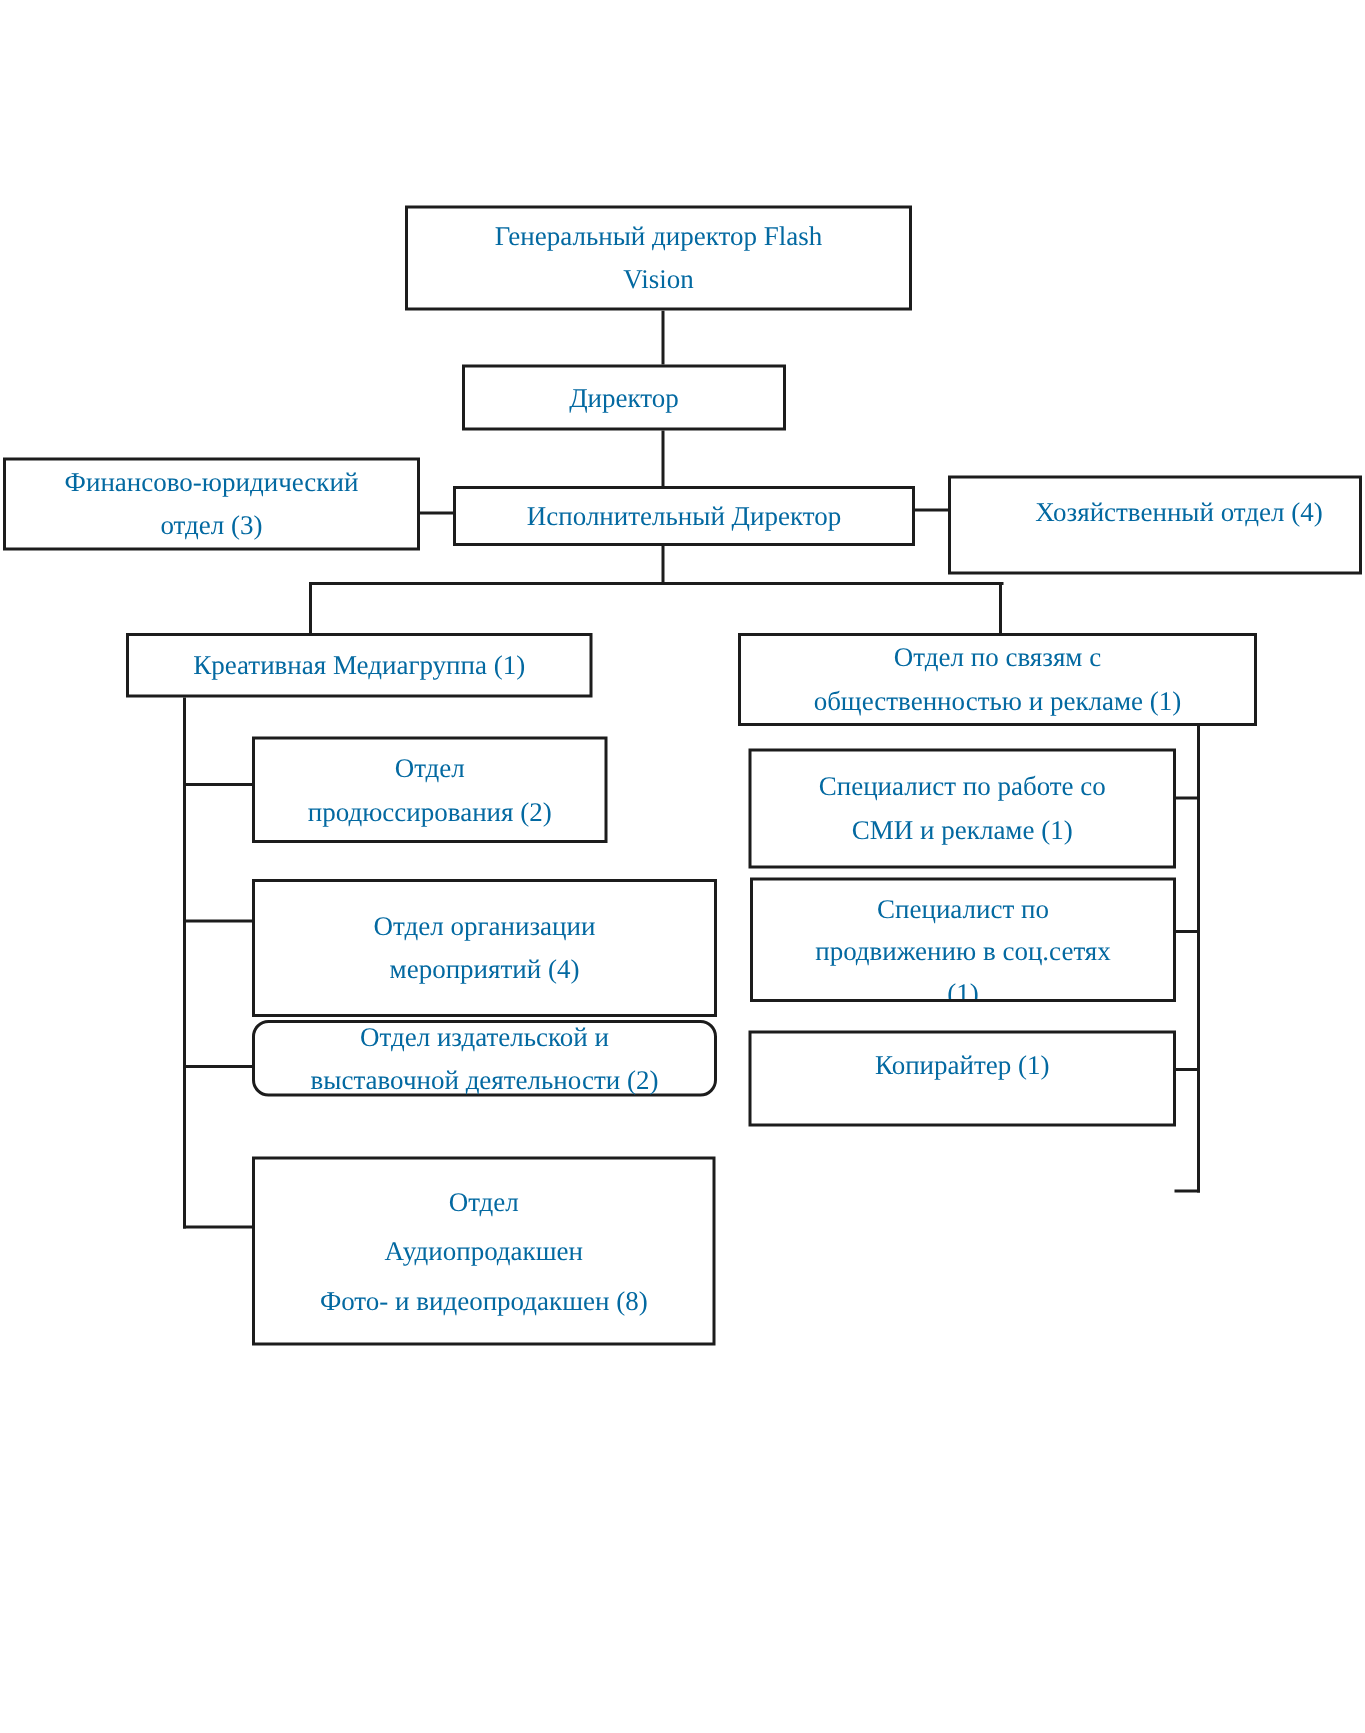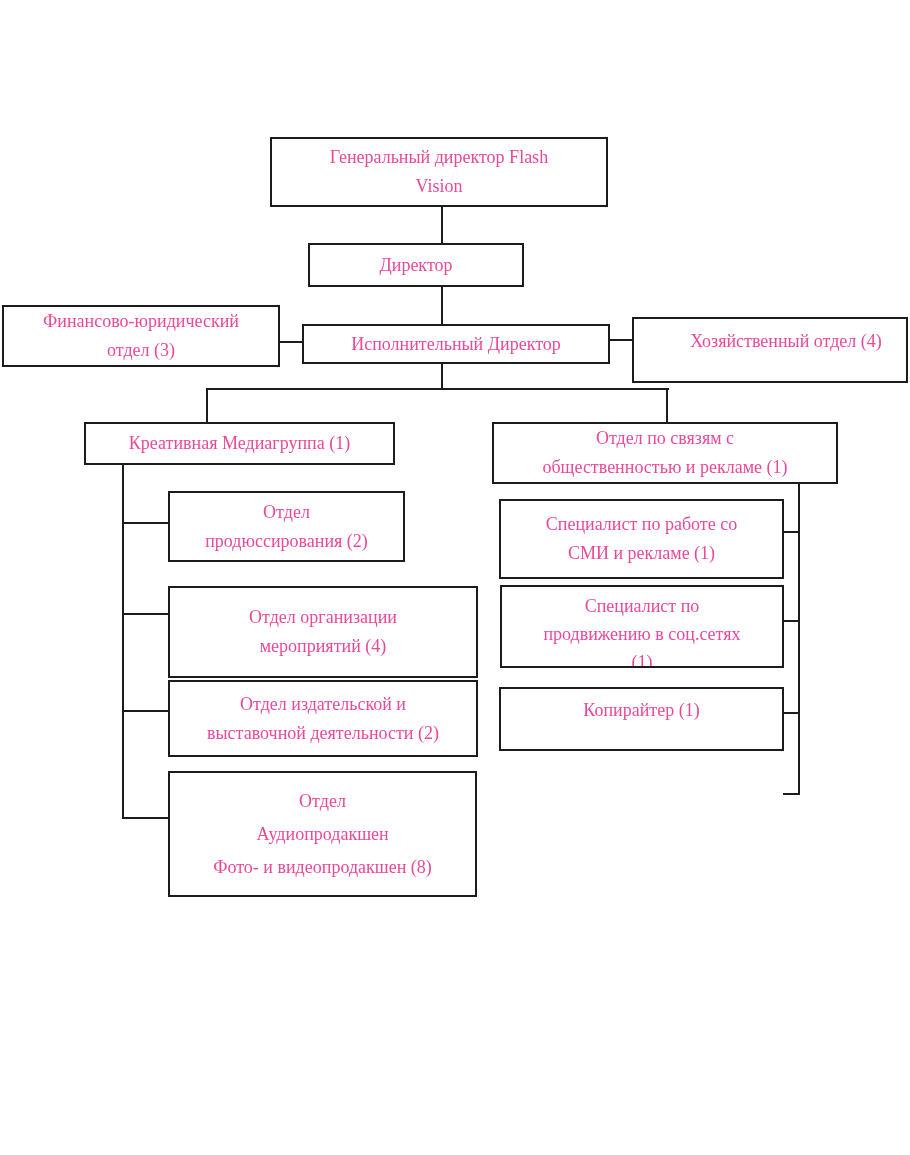--- a/index.html
+++ b/index.html
@@ -6,21 +6,21 @@
     margin: 0;
     padding: 0;
     background: #ffffff;
   }
   #canvas {
     position: relative;
     width: 910px;
     height: 1155px;
     background: #ffffff;
     font-family: "Liberation Serif", "DejaVu Serif", serif;
-    color: #ec4899;
+    color: #0369a1;
     overflow: hidden;
   }
   .node {
     position: absolute;
     box-sizing: border-box;
     border: 2px solid #1c1c1c;
     background: #ffffff;
     display: flex;
     align-items: center;
     justify-content: center;
@@ -41,21 +41,21 @@
   #n-ceo      { left:270px; top:137px; width:338px; height:70px; }
   #n-director { left:308px; top:243px; width:216px; height:44px; }
   #n-fin      { left:2px;   top:305px; width:278px; height:62px; }
   #n-exec     { left:302px; top:324px; width:308px; height:40px; }
   #n-hoz      { left:632px; top:317px; width:276px; height:66px;
                 align-items:flex-start; padding-top:8px;padding-left:32px; }
   #n-creative { left:84px;  top:422px; width:311px; height:43px; }
   #n-pr       { left:492px; top:422px; width:346px; height:62px; }
   #n-prod     { left:168px; top:491px; width:237px; height:71px; }
   #n-events   { left:168px; top:586px; width:310px; height:92px; }
-  #n-publish  { left:168px; top:680px; width:310px; height:77px; }
+  #n-publish  { left:168px; top:680px; width:310px; height:51px;border-radius:11px; }
   #n-audio    { left:168px; top:771px; width:309px; height:126px; line-height:33px; }
   #n-smi      { left:499px; top:499px; width:285px; height:80px; }
   #n-social   { left:500px; top:585px; width:284px; height:83px;
                 align-items:flex-start; padding-top:5px; line-height:28px; overflow:hidden; }
   #n-copy     { left:499px; top:687px; width:285px; height:64px;
                 align-items:flex-start; padding-top:7px; }
   #n-design   { left:499px; top:770px; width:284px; height:78px; }
 </style>
 </head>
 <body>

